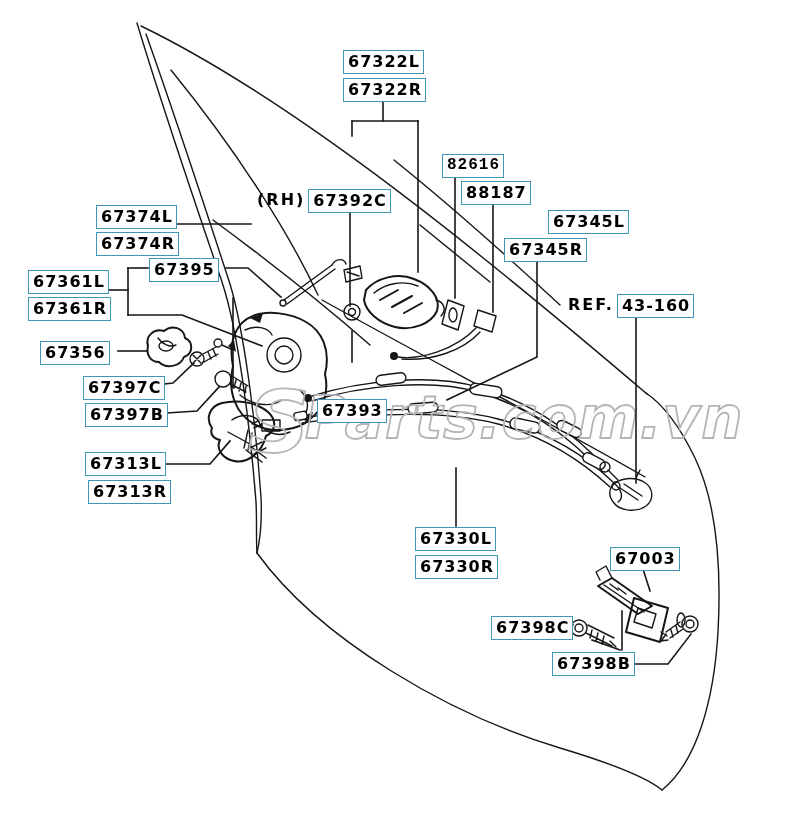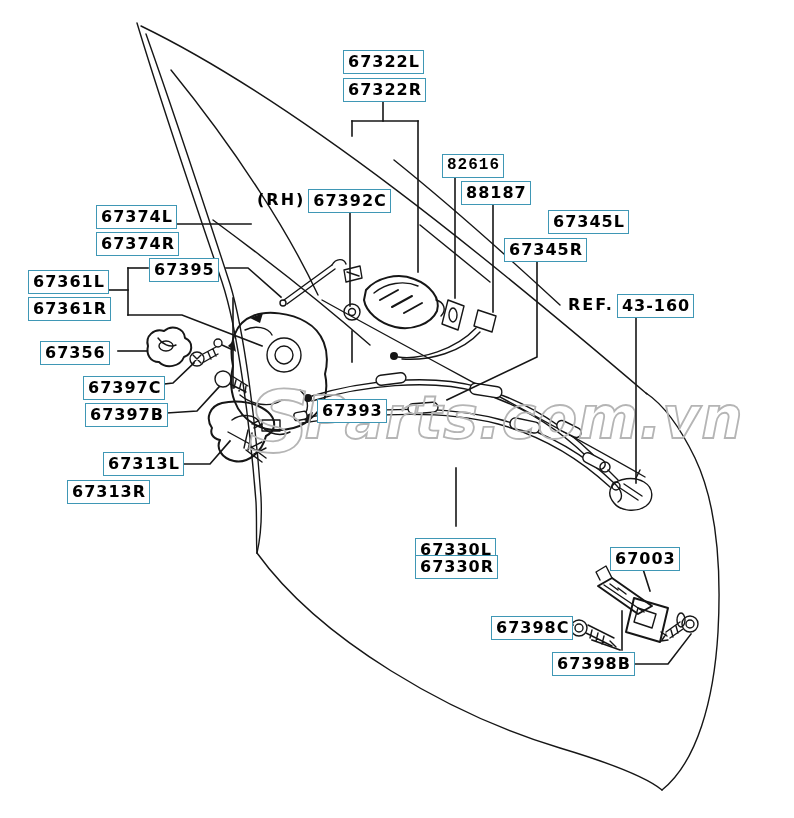--- a/index.html
+++ b/index.html
@@ -218,34 +218,34 @@
       </div>
       <div class="plabel" style="left: 40px; top: 341px;">
         <span class="box">67356</span>
       </div>
       <div class="plabel" style="left: 64px; top: 376px; margin-left: 19px;">
         <span class="box">67397C</span>
       </div>
       <div class="plabel" style="left: 85px; top: 403px; text-align: right;">
         <span class="box">67397B</span>
       </div>
-      <div class="plabel" style="left: 85px; top: 452px; margin-left: 18px;">
+      <div class="plabel" style="left: 85px; top: 452px;">
         <span class="box">67313L</span>
       </div>
-      <div class="plabel" style="left: 67px; top: 480px; border-radius: 11px;">
+      <div class="plabel" style="left: 88px; top: 480px; border-radius: 11px;">
         <span class="box">67313R</span>
       </div>
       <div class="plabel" style="left: 317px; top: 363px; margin-top: 36px;">
         <span class="box">67393</span>
       </div>
       <div class="plabel" style="left: 568px; top: 294px;">
         <span class="prefix">REF.</span>
         <span class="box">43-160</span>
       </div>
-      <div class="plabel" style="left: 415px; top: 527px; margin-top: 11px;">
+      <div class="plabel" style="left: 415px; top: 527px;">
         <span class="box">67330L</span>
       </div>
       <div class="plabel" style="left: 415px; top: 555px;">
         <span class="box">67330R</span>
       </div>
       <div class="plabel" style="left: 610px; top: 547px;">
         <span class="box">67003</span>
       </div>
       <div class="plabel" style="left: 467px; top: 616px; margin-left: 24px;">
         <span class="box">67398C</span>

